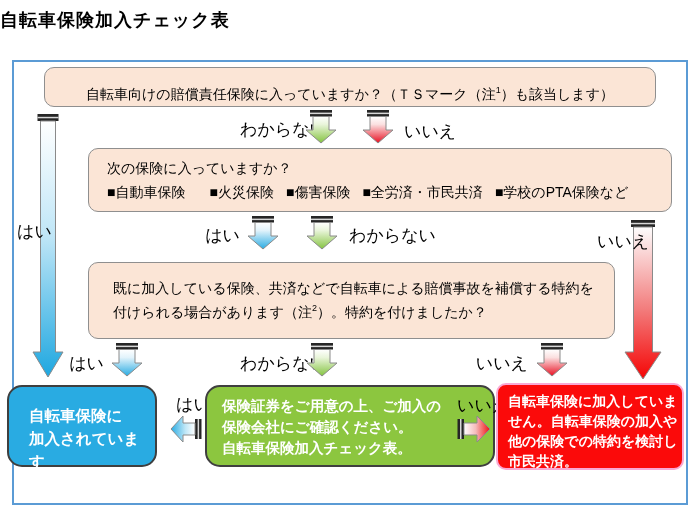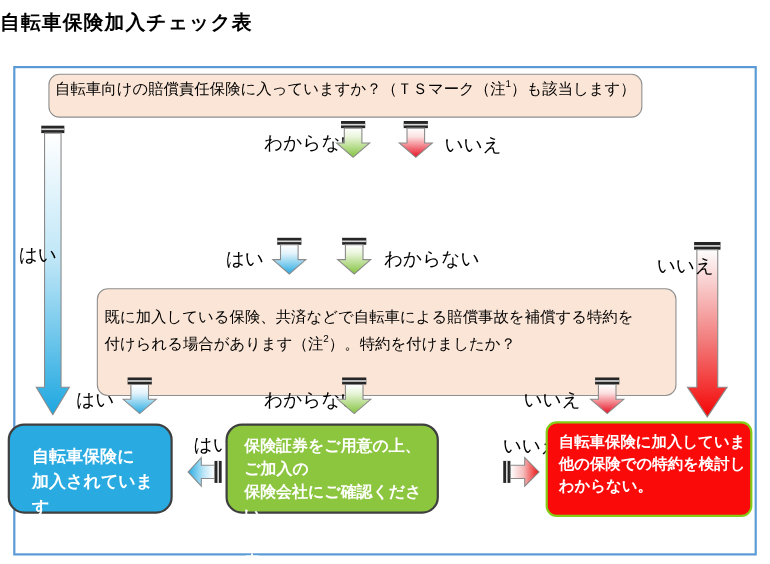--- a/index.html
+++ b/index.html
@@ -4,34 +4,34 @@
 <style>
   html,body{margin:0;padding:0;background:#ffffff;}
   body{font-family:"Liberation Sans","DejaVu Sans",sans-serif;color:#000;}
   .page{position:relative;width:700px;height:513px;background:#fff;overflow:hidden;}
   .title{position:absolute;top:8px;left:0;width:700px;
          font-size:18px;font-weight:600;letter-spacing:1px;}
   .frame{position:absolute;left:12px;top:60px;width:676px;height:445px;
          border:2px solid #5b9bd5;background:#fff;box-sizing:border-box;}
   .qbox{position:absolute;background:#fbe5d6;border:1px solid #8f8f8f;border-radius:10px;
         box-sizing:border-box;font-size:14px;line-height:24px;}
-  .q1{left:44px;top:67px;width:540px;height:40px;display:flex;align-items:flex-start;justify-content:center;}
+  .q1{left:44px;top:67px;width:612px;height:40px;display:flex;align-items:flex-end;justify-content:center;}
   .q2{left:88px;top:148px;width:584px;height:64px;padding:7px 6px 0 18px;}
-  .q3{left:88px;top:262px;width:527px;height:98px;padding:13px 6px 0 6px;}
+  .q3{left:88px;top:262px;width:527px;height:77px;padding:13px 6px 0 24px;}
   .bullet{display:inline-block;margin-right:12px;white-space:nowrap;}
   .bullet.first{margin-right:24px;}
   sup{font-size:9px;vertical-align:super;line-height:0;}
   .lbl{position:absolute;font-size:17px;white-space:nowrap;color:#000;}
   .arr{position:absolute;}
   .rbox{position:absolute;box-sizing:border-box;color:#fff;font-weight:bold;}
   .r-blue{left:7px;top:385px;width:150px;height:82px;background:#29abe2;border:2px solid #3f3f3f;
           border-radius:15px;font-size:15.5px;line-height:23px;padding:17px 0 0 20px;}
-  .r-green{left:205px;top:385px;width:194px;height:82px;background:#8cc63f;border:2px solid #3f3f3f;
+  .r-green{left:205px;top:385px;width:290px;height:82px;background:#8cc63f;border:2px solid #3f3f3f;
           border-radius:15px;font-size:14.5px;line-height:21px;padding:9px 0 0 15px;}
-  .r-red{left:496px;top:383px;width:188px;height:87px;background:#fb0a0a;border:2px solid #84cc16;
+  .r-red{left:496px;top:383px;width:188px;height:87px;background:#fb0a0a;border:2px solid #f9a8d4;
           border-radius:10px;font-size:14px;line-height:20px;padding:6px 0 0 10px;}
   .footnotes{position:absolute;left:16px;top:470px;font-size:11px;line-height:15px;}
   .fn-marker{margin-right:6px;}
   svg{display:block;}
   .defs{position:absolute;width:0;height:0;}
 </style>
 </head>
 <body>
 
 <svg class="defs" aria-hidden="true">
@@ -103,20 +103,26 @@
 
   <div class="arr" style="left:31px;top:114px;">
     <svg width="34" height="264" viewBox="0 0 34 264">
       <rect x="6.5" y="0" width="21" height="7" fill="#262626"></rect>
         <rect x="6.5" y="2.8" width="21" height="1.5" fill="#d8d8d8"></rect>
       <polygon points="9.5,7 24.5,7 24.5,238 32,238 17,263 2,238 9.5,238" fill="url(#gBlueLong)" stroke="#8a8a8a" stroke-width="1"></polygon>
     </svg>
   </div>
   <div class="lbl" style="left:17px;top:220px;">はい</div>
 
+  <div class="qbox q2">
+    <div>次の保険に入っていますか？</div>
+    <div>
+      <span class="bullet first">■自動車保険</span><span class="bullet">■火災保険</span><span class="bullet">■傷害保険</span><span class="bullet">■全労済・市民共済</span><span class="bullet">■学校のPTA保険など</span>
+    </div>
+  </div>
 
   <div class="lbl" style="left:196px;top:224px;width:44px;text-align:right;">はい</div>
   <div class="arr" style="left:246px;top:216px;">
     <svg width="34" height="34" viewBox="0 0 34 34">
       <rect x="6" y="0" width="22" height="6.5" fill="#262626"></rect>
         <rect x="6" y="2.6" width="22" height="1.5" fill="#d8d8d8"></rect>
       <polygon points="9,6.5 25,6.5 25,20 32,20 17,33 2,20 9,20" fill="url(#gBlue)" stroke="#8a8a8a" stroke-width="1"></polygon>
     </svg>
   </div>
   <div class="arr" style="left:305px;top:216px;">
@@ -191,18 +197,19 @@
   <div class="arr" style="left:457px;top:414px;">
     <svg width="34" height="30" viewBox="0 0 34 30">
       <rect x="0.5" y="5" width="6.5" height="20" fill="#262626"></rect>
         <rect x="3" y="5" width="1.5" height="20" fill="#d8d8d8"></rect>
       <polygon points="7,9 20,9 20,2 33,15 20,28 20,21 7,21" fill="url(#gRedH)" stroke="#8a8a8a" stroke-width="1"></polygon>
     </svg>
   </div>
 
   <div class="rbox r-red">
     <div>自転車保険に加入していま</div>
+    <div>せん。自転車保険の加入や</div>
     <div>他の保険での特約を検討し</div>
-    <div>わからない。</div>
+    <div>市民共済。</div>
   </div>
 
 
 </div>
 
 </body></html>

